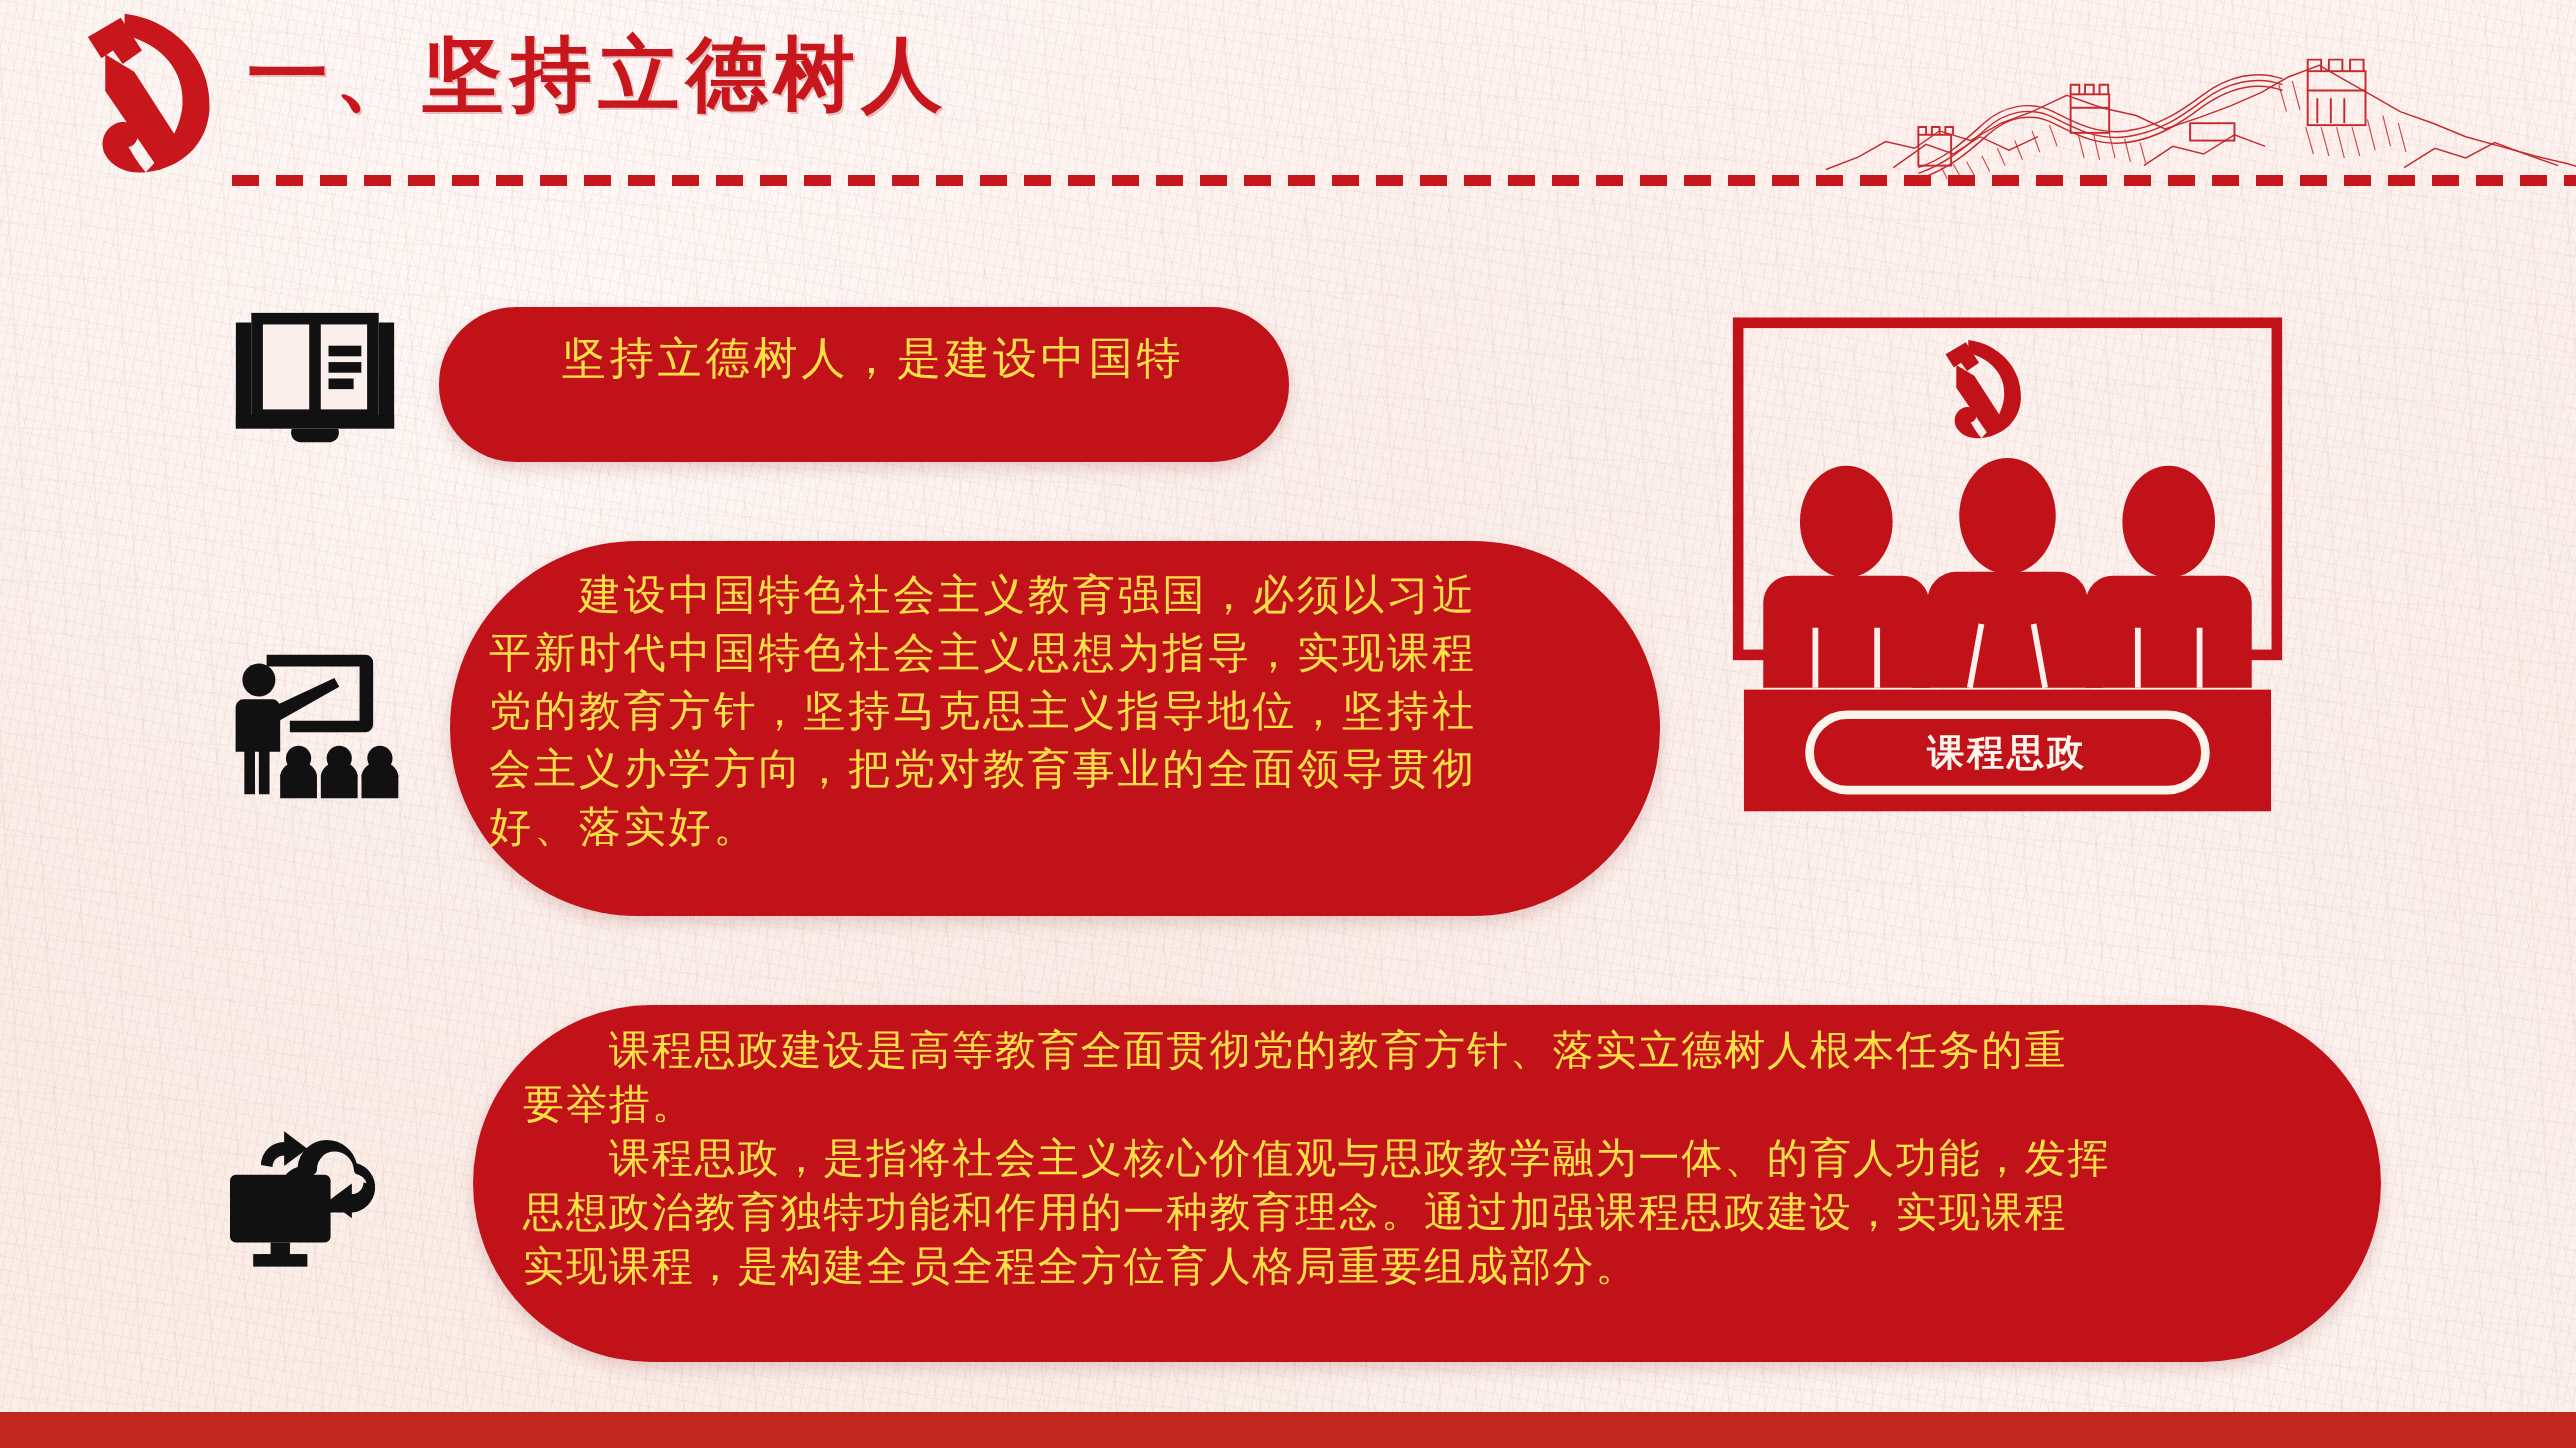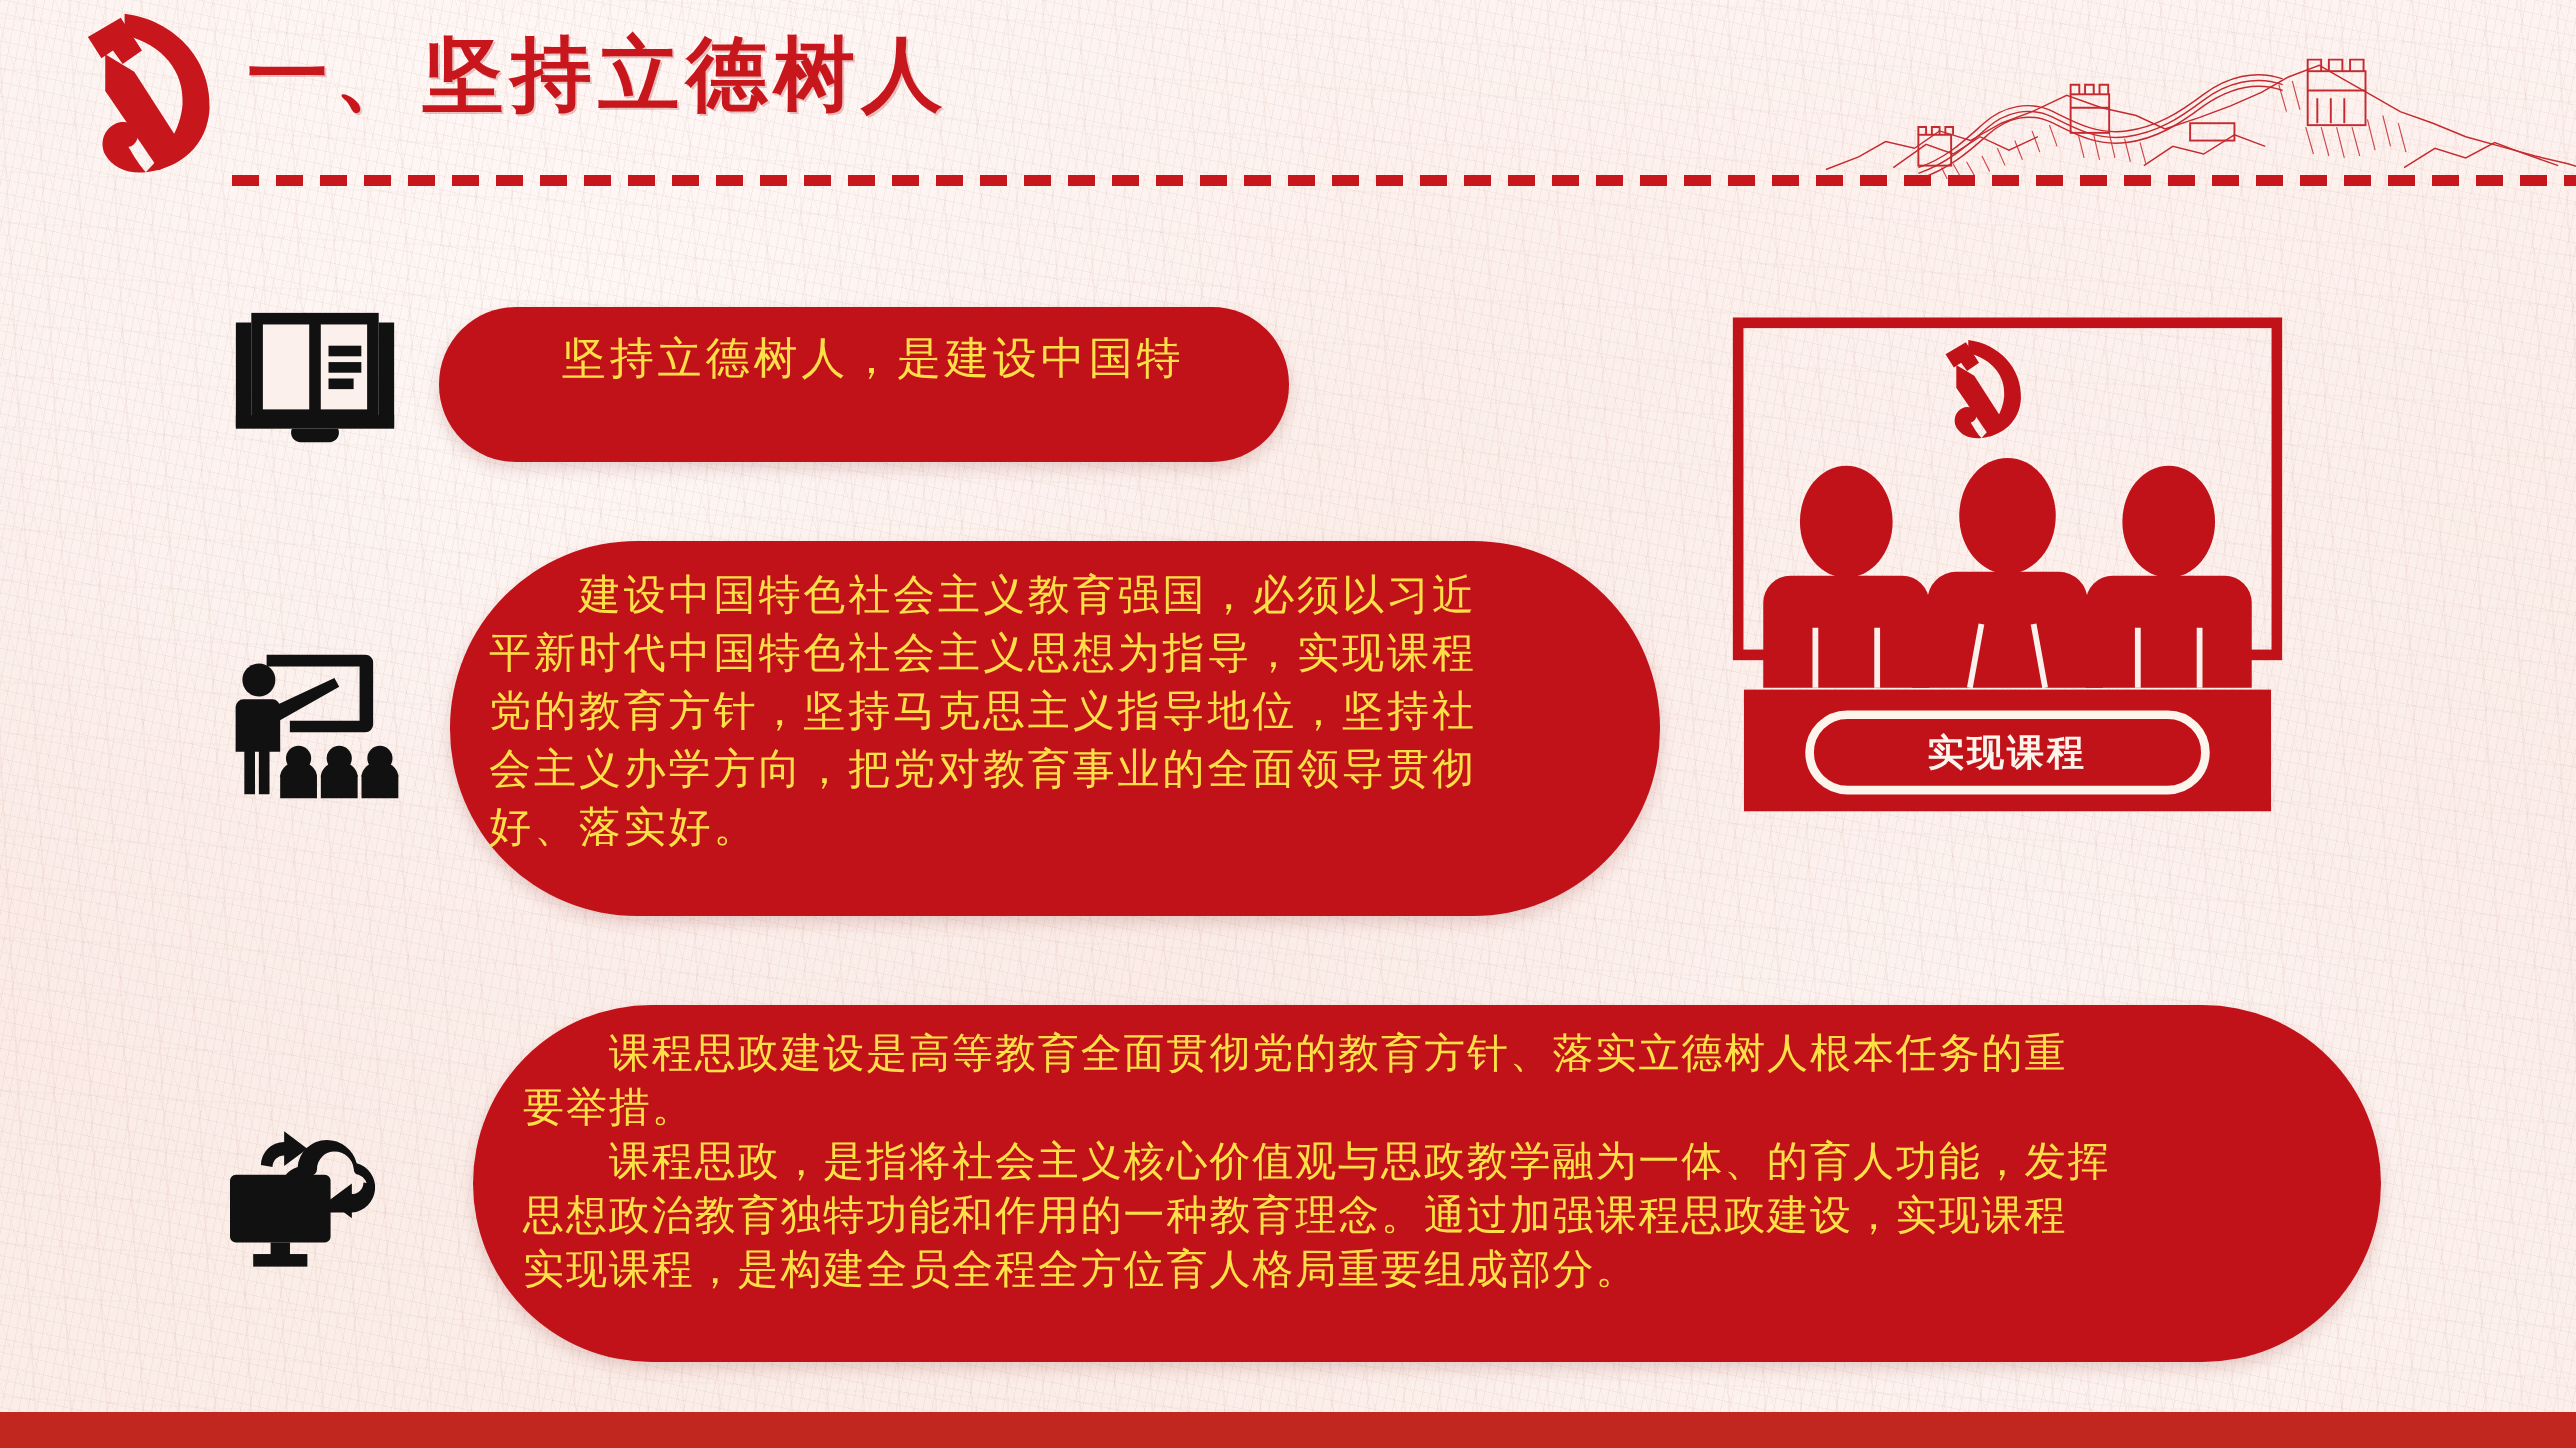--- a/index.html
+++ b/index.html
@@ -70,21 +70,21 @@
   #pill1 .ln{font-size:44px;line-height:60px;letter-spacing:3.9px;}
   #pill2{
     left:450px;top:541px;width:1210px;height:375px;border-radius:187px;
     padding:25px 33px 0 39px;
   }
   #pill2 .ln{font-size:42px;line-height:58px;letter-spacing:2.9px;}
   #pill3{
     left:473px;top:1005px;width:1908px;height:357px;border-radius:179px;
     padding:21px 39px 0 50px;
   }
-  #pill3 .ln{font-size:41px;line-height:54px;letter-spacing:1.9px;}
+  #pill3 .ln{font-size:41px;line-height:54px;letter-spacing:1.9px;font-family:Liberation Mono, monospace;}
 
   
   #meeting{position:absolute;left:1732px;top:317px;width:551px;height:502px;}
 
   
   #footbar{position:absolute;left:0;bottom:0;width:2576px;height:37px;background:#c1261f;}
 </style>
 </head>
 <body>
 
@@ -286,19 +286,19 @@
       </g>
       <path d="M420 322 v62 M484 322 v62" stroke="#fcf0ec" stroke-width="6" fill="none"></path>
 
       <rect x="12" y="386" width="546" height="126" fill="#c1121a"></rect>
 
       <rect x="80" y="412" width="410" height="78" rx="39" fill="#c1121a" stroke="#fdf4ec" stroke-width="9"></rect>
     </svg>
     <div style="position:absolute;left:77px;top:398px;width:396px;height:75px;
                 display:flex;align-items:center;justify-content:center;">
       <span style="font-family:'Liberation Sans','DejaVu Sans',sans-serif;font-weight:bold;
-                   font-size:37px;letter-spacing:2.9px;color:#fdf4ec;">实现课程</span>
+                   font-size:37px;letter-spacing:2.9px;color:#fdf4ec;">课程思政</span>
     </div>
   </div>
 
   <div id="footbar"></div>
 </div>
 
 
 </body></html>

